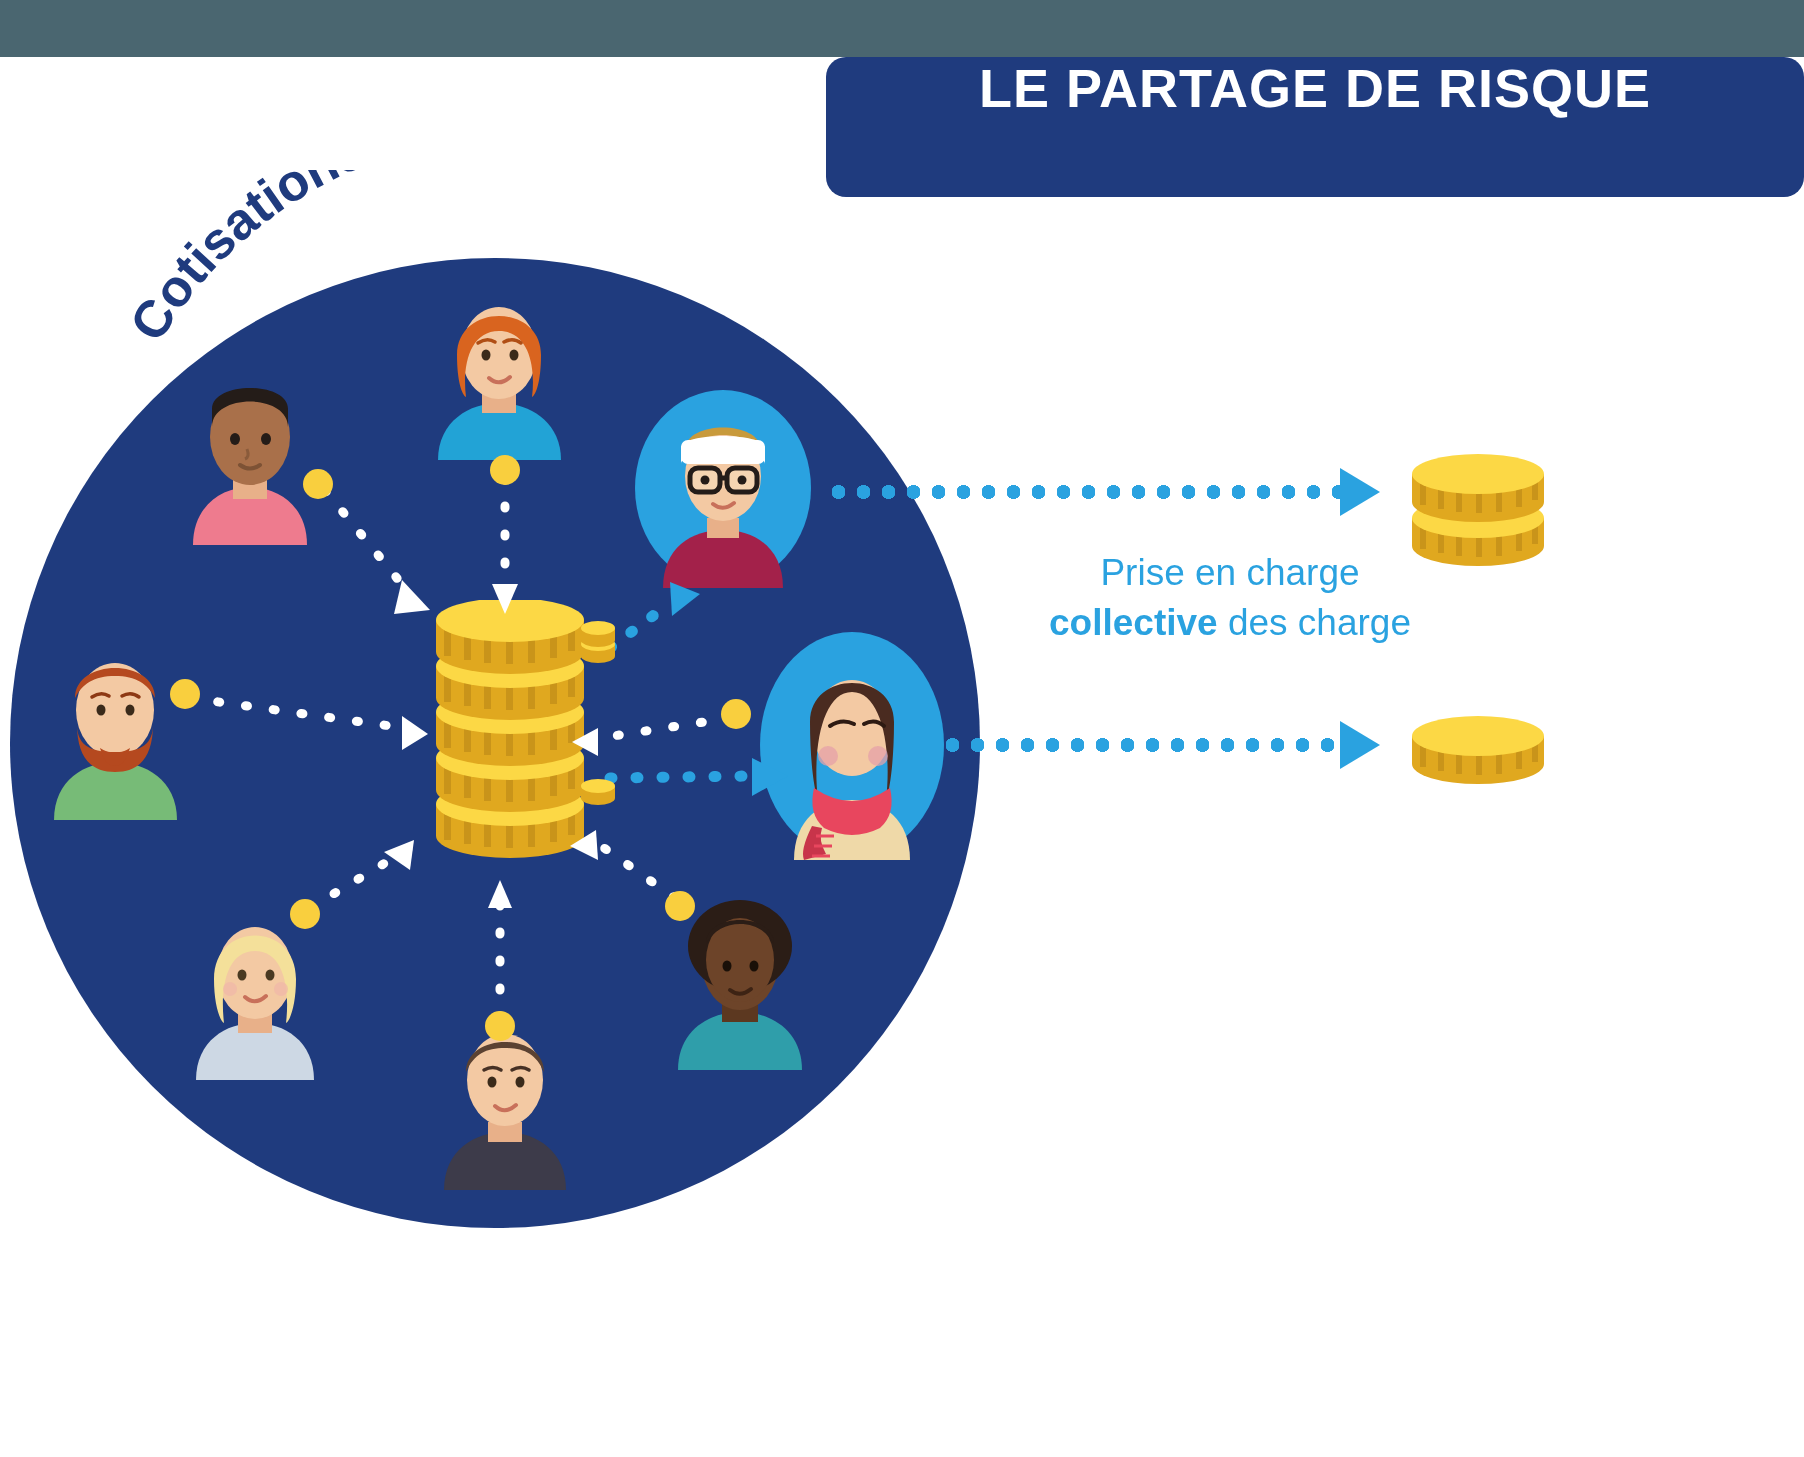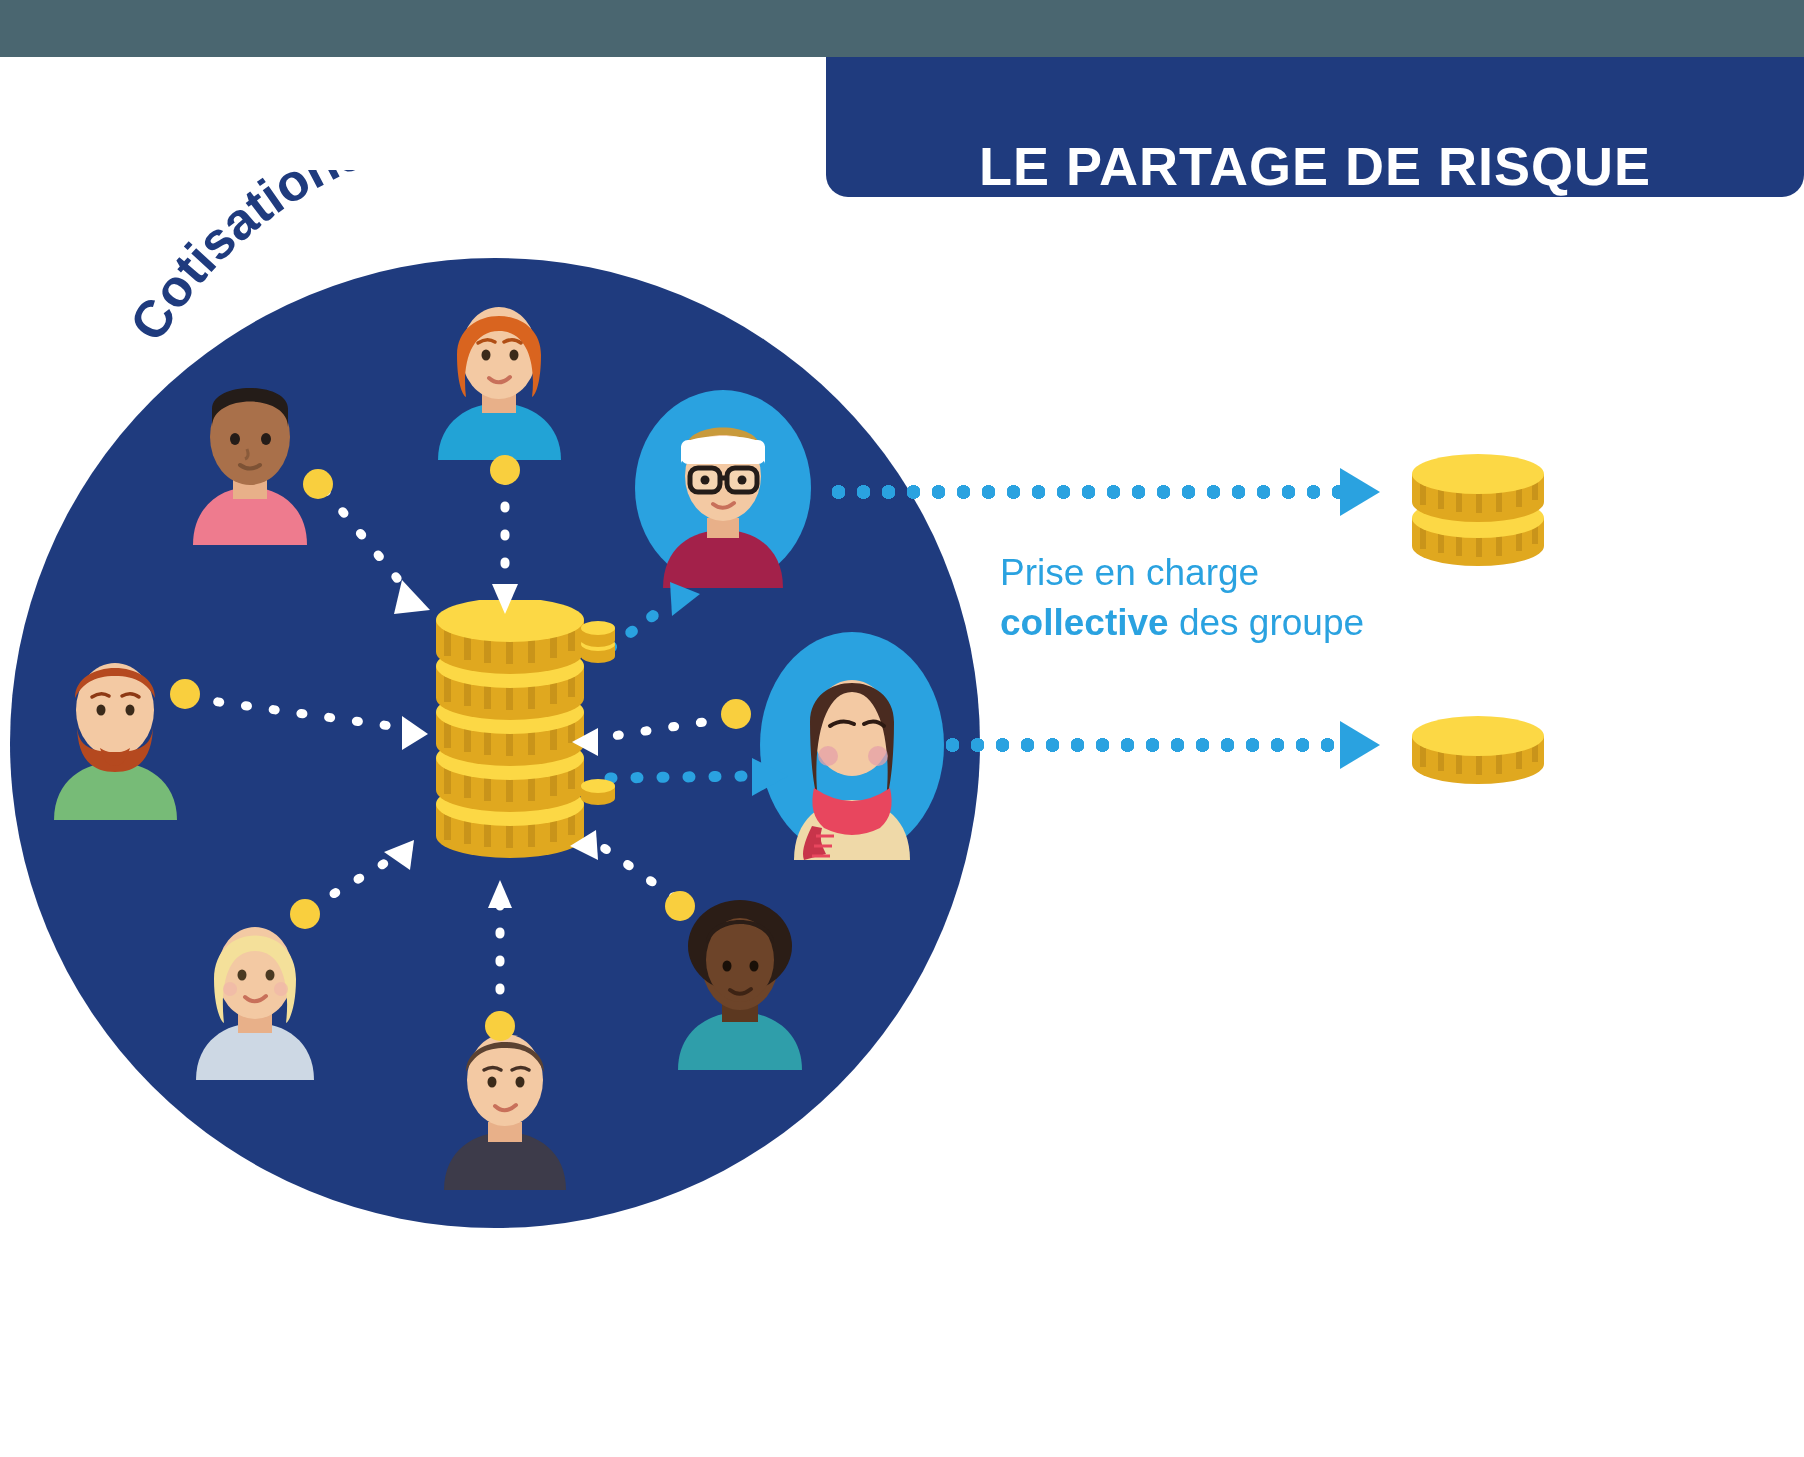--- a/index.html
+++ b/index.html
@@ -4,42 +4,42 @@
 <style>
   html,body{margin:0;padding:0;background:#ffffff;}
   body{
     width:1804px;height:1457px;position:relative;overflow:hidden;
     font-family:"Liberation Sans", sans-serif;
   }
   .topbar{position:absolute;left:0;top:0;width:1804px;height:57px;background:#4a6670;}
   .title-banner{
     position:absolute;left:826px;top:57px;width:978px;height:140px;
     background:#1f3b7e;border-bottom-left-radius:22px;border-bottom-right-radius:22px;
-    display:flex;align-items:flex-end;justify-content:center;
+    display:flex;align-items:flex-start;justify-content:center;border-radius:20px;
   }
   .title-banner .t{
     color:#ffffff;font-size:54px;font-weight:bold;letter-spacing:1px;
     white-space:nowrap;
   }
   .circle{
     position:absolute;left:10px;top:258px;width:970px;height:970px;border-radius:50%;
     background:#1f3b7e;
   }
   .curve-label{position:absolute;left:130px;top:170px;width:760px;height:200px;pointer-events:none;}
   .curve-label text{font-family:"Liberation Sans", sans-serif;font-size:52px;font-weight:bold;fill:#1f3b7e;}
 
   
   .av{position:absolute;}
   .av svg{display:block;}
 
   
   .coinstack{position:absolute;}
   
   .right-text{
-    position:absolute;left:1000px;top:548px;width:460px;text-align:left;
+    position:absolute;left:1000px;top:548px;width:460px;text-align:center;
     color:#2aa2e0;font-size:37px;line-height:1.35;
   }
   .right-text b{font-weight:bold;}
   .dotline{position:absolute;height:14px;}
   .dotline .seg{
     position:absolute;left:0;top:0;height:14px;
     background-image:radial-gradient(circle closest-side,#2aa2e0 99%,transparent 100%);
     background-size:25px 14px;background-repeat:repeat-x;
   }
   .arrowhead{position:absolute;width:0;height:0;border-top:24px solid transparent;border-bottom:24px solid transparent;border-left:40px solid #2aa2e0;}
@@ -358,14 +358,14 @@
     <rect x="98" y="50" width="6" height="24"></rect>
         <rect x="118" y="47" width="6" height="22"></rect>
     <rect x="134" y="42" width="6" height="20"></rect>
   </g>
   <ellipse cx="80" cy="36" rx="66" ry="20" fill="#fcd845"></ellipse>
 </svg>
 </div>
 
 <div class="right-text">
   <div>Prise en charge</div>
-  <div><b>collective</b><span> des groupe</span></div>
+  <div><b>collective</b><span> des charge</span></div>
 </div>
 
 </body></html>

